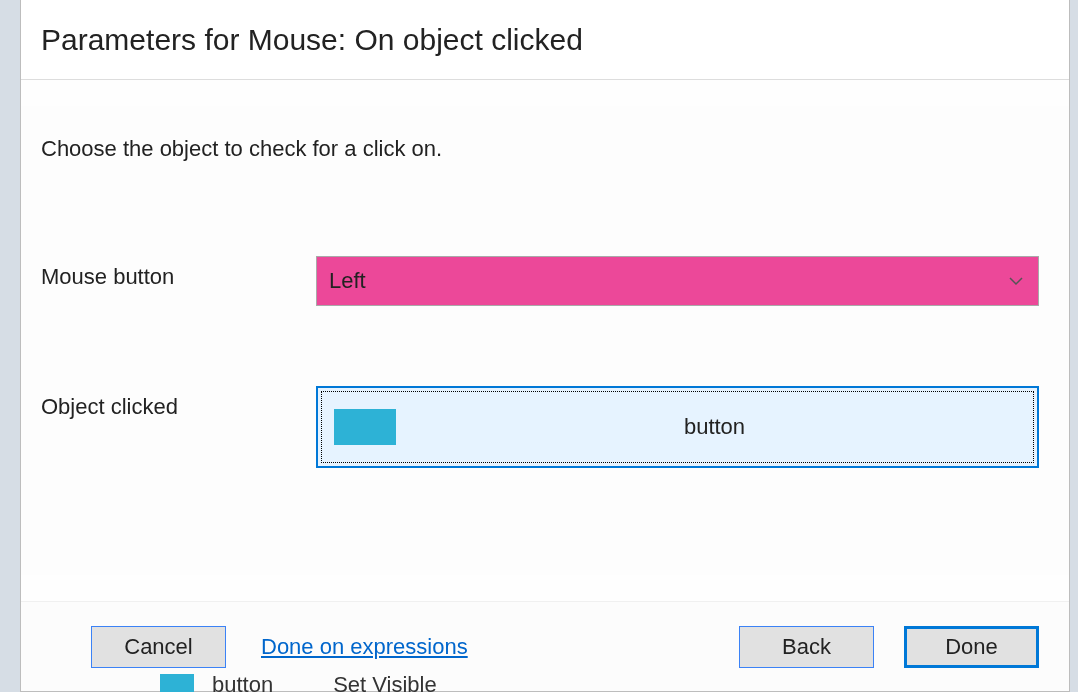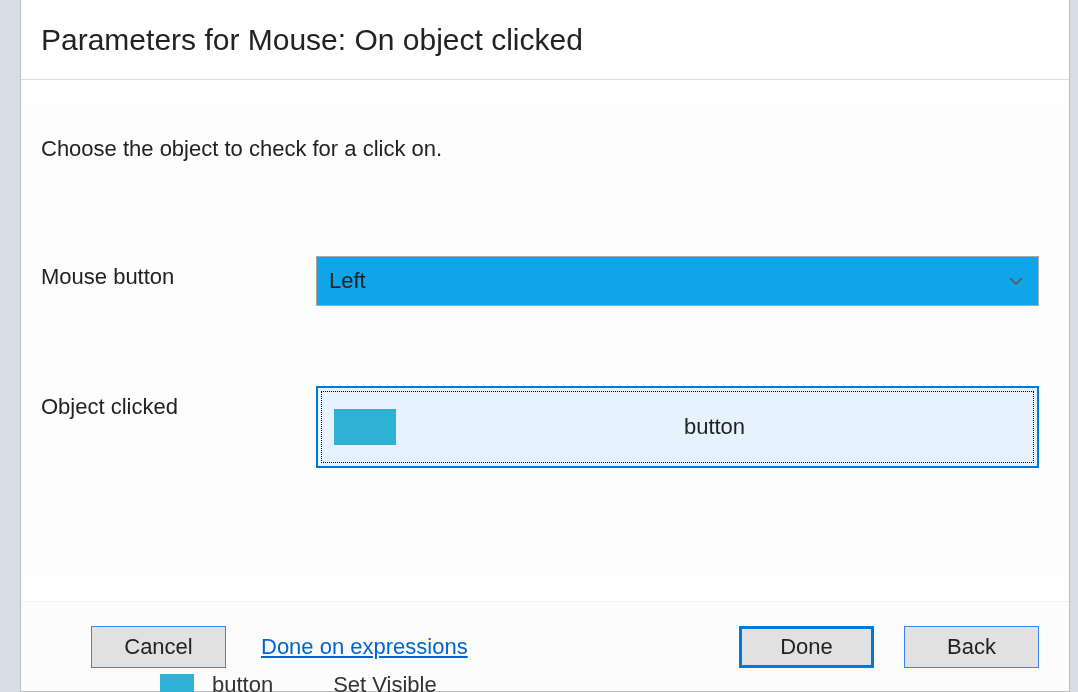--- a/index.html
+++ b/index.html
@@ -56,21 +56,21 @@
       width: 275px;
       text-align: left;
       font-size: 22px;
       color: #222;
       padding-right: 16px;
       padding-top: 8px;
     }
     .dropdown {
       flex: 1;
       height: 50px;
-      background: #0ea5e9;
+      background: #ec4899;
       border: 1px solid #a9a9a9;
       display: flex;
       align-items: center;
       justify-content: space-between;
       padding: 0 12px;
       font-size: 22px;
       color: #222;
       cursor: pointer;
     }
     .chevron {
@@ -211,25 +211,25 @@
   </div>
 
   <div class="footer">
     <div class="btn">
       <span>Cancel</span>
     </div>
     <a class="help-link">
       <span>Done on expressions</span>
     </a>
     <div class="spacer"></div>
+    <div class="btn">
+      <span>Back</span>
+    </div>
     <div class="btn btn-primary">
       <span>Done</span>
-    </div>
-    <div class="btn">
-      <span>Back</span>
     </div>
   </div>
 </div>
 
 <div class="bg-bottom-item">
   <div class="bg-swatch"></div>
   <span>button</span>
   <span style="width:60px;display:inline-block"></span>
   <span>Set Visible</span>
 </div>

